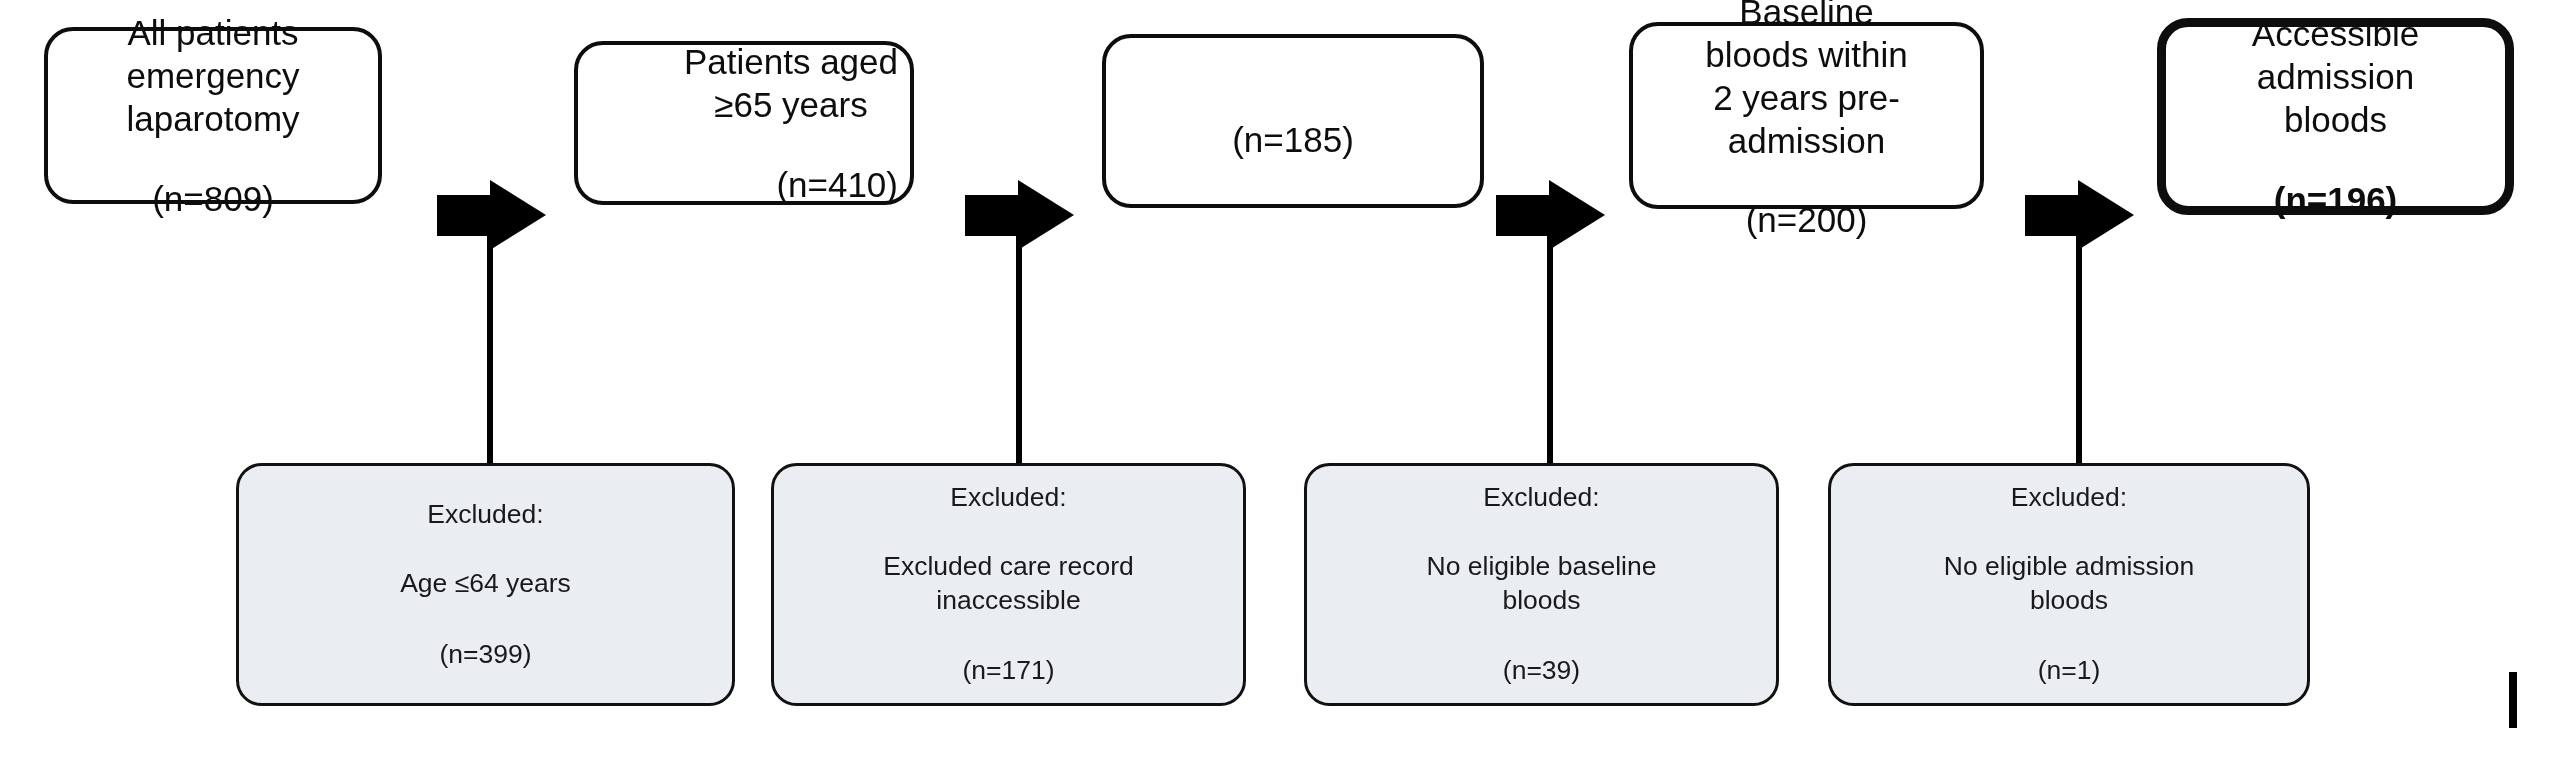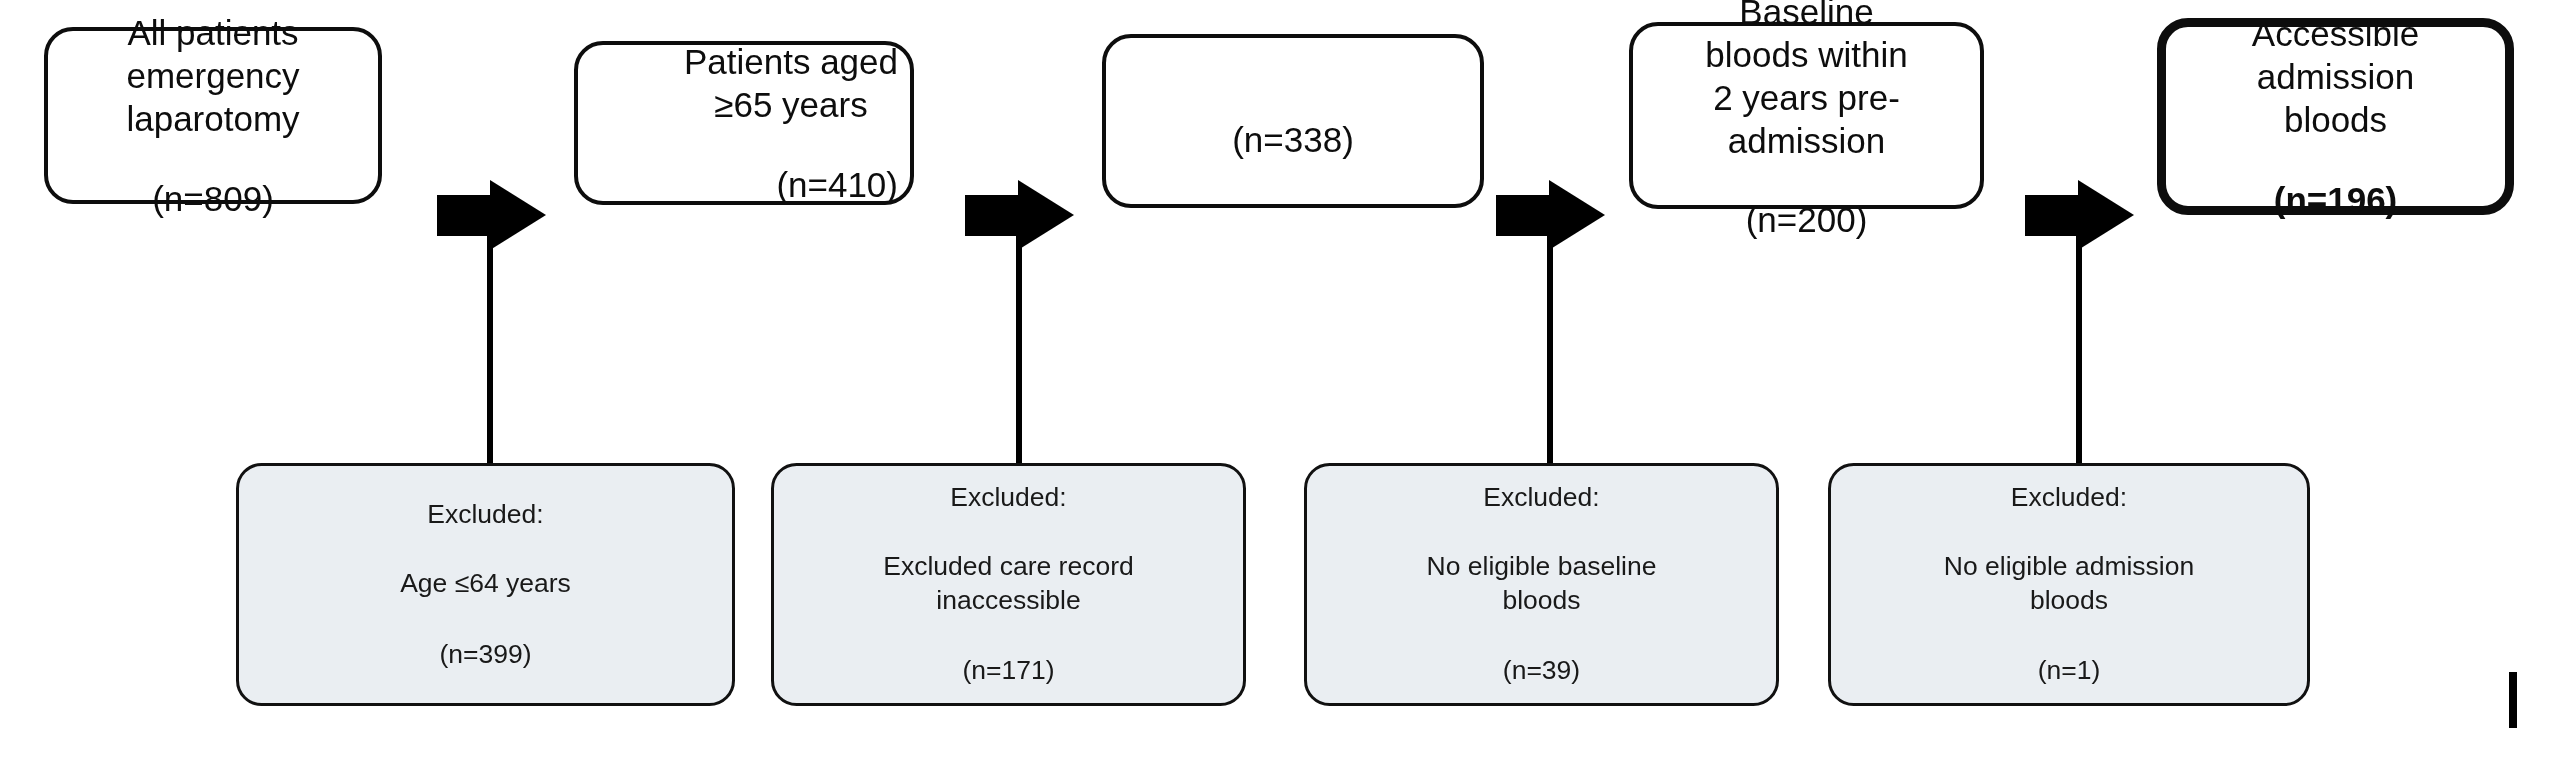--- a/index.html
+++ b/index.html
@@ -127,21 +127,21 @@
     <div class="flow-count">(n=809)</div>
   </div>
 
   <div class="flow-box" style="left:574px; top:41px; width:340px; height:164px;align-items:flex-end;">
     <div class="flow-title">Patients aged
 ≥65 years</div>
     <div class="flow-count">(n=410)</div>
   </div>
 
   <div class="flow-box" style="left:1102px; top:34px; width:382px; height:174px;">
-    <div class="flow-count">(n=338)</div>
+    <div class="flow-count">(n=185)</div>
   </div>
 
   <div class="flow-box" style="left:1629px; top:22px; width:355px; height:187px;">
     <div class="flow-title">Baseline
 bloods within
 2 years pre-
 admission</div>
     <div class="flow-count">(n=200)</div>
   </div>
 

